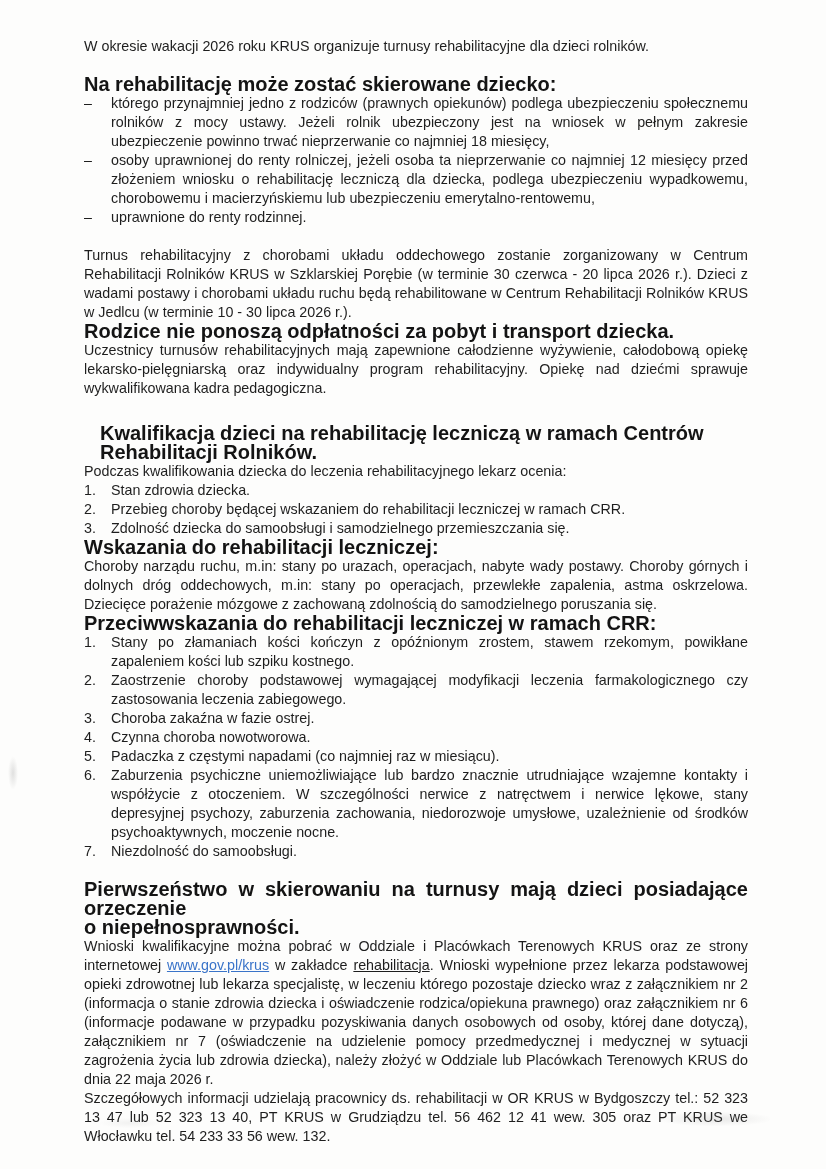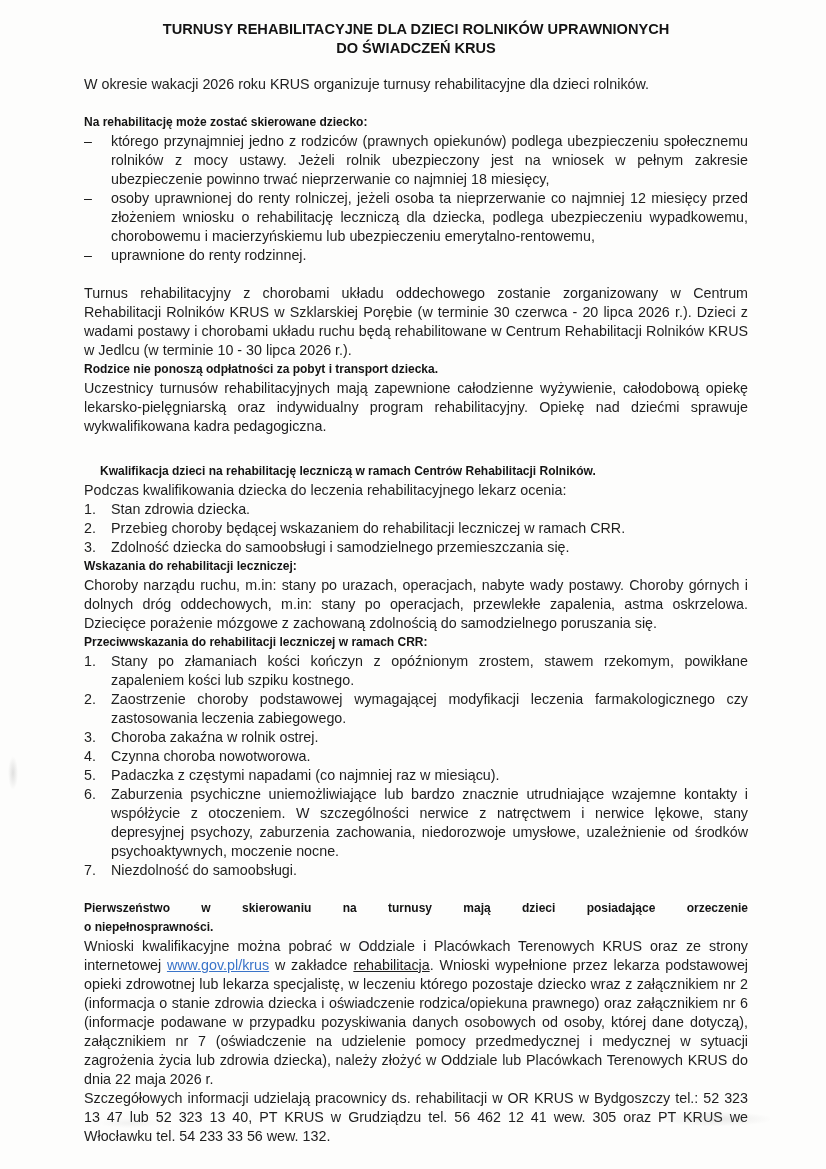--- a/index.html
+++ b/index.html
@@ -26,21 +26,21 @@
     font-weight: bold;
     font-size: 14.6px;
     line-height: 19px;
     color: #141414;
     margin: 0;
   }
   .intro { margin: 17px 0 0 0; text-align: justify; }
   p { margin: 0; text-align: justify; }
   .b { font-weight: bold; color: #141414; }
   h2, h3 {
-    font-size: 12px;
+    font-size: 20px;
     line-height: 19px;
     font-weight: bold;
     color: #141414;
     margin: 0;
   }
   .sect-gap { margin-top: 19px; }
   .sect-gap-lg { margin-top: 26px; margin-left: 16px; }
   
   .dash-list, .num-list { margin: 0; padding: 0; }
   .li {
@@ -65,24 +65,20 @@
   .artifact-2 { left: 660px; top: 1112px; width: 110px; height: 14px;
     background: radial-gradient(ellipse at center, rgba(120,120,120,0.16), rgba(120,120,120,0) 75%); }
   .artifact-3 { left: 100px; top: 1118px; width: 60px; height: 10px;
     background: radial-gradient(ellipse at center, rgba(140,140,140,0.10), rgba(140,140,140,0) 75%); }
 </style>
 </head>
 <body style="background: rgb(253, 253, 252);">
 
 <div class="page">
 
-  <h1 class="title">
-    <span>TURNUSY REHABILITACYJNE DLA DZIECI ROLNIKÓW UPRAWNIONYCH</span><br>
-    <span>DO ŚWIADCZEŃ KRUS</span>
-  </h1>
 
   <p class="intro">W okresie wakacji 2026 roku KRUS organizuje turnusy rehabilitacyjne dla dzieci rolników.</p>
 
   <h2 class="sect-gap">Na rehabilitację może zostać skierowane dziecko:</h2>
   <div class="dash-list">
     <div class="li">
         <span>którego przynajmniej jedno z rodziców (prawnych opiekunów) podlega ubezpieczeniu społecznemu rolników z mocy ustawy. Jeżeli rolnik ubezpieczony jest na wniosek w pełnym zakresie ubezpieczenie powinno trwać nieprzerwanie co najmniej 18 miesięcy,</span>
       </div>
     <div class="li">
         <span>osoby uprawnionej do renty rolniczej, jeżeli osoba ta nieprzerwanie co najmniej 12 miesięcy przed złożeniem wniosku o rehabilitację leczniczą dla dziecka, podlega ubezpieczeniu wypadkowemu, chorobowemu i macierzyńskiemu lub ubezpieczeniu emerytalno-rentowemu,</span>
@@ -115,21 +111,21 @@
   <p>Choroby narządu ruchu, m.in: stany po urazach, operacjach, nabyte wady postawy. Choroby górnych i dolnych dróg oddechowych, m.in: stany po operacjach, przewlekłe zapalenia, astma oskrzelowa. Dziecięce porażenie mózgowe z zachowaną zdolnością do samodzielnego poruszania się.</p>
   <h3>Przeciwwskazania do rehabilitacji leczniczej w ramach CRR:</h3>
   <div class="num-list">
     <div class="li">
         <span>Stany po złamaniach kości kończyn z opóźnionym zrostem, stawem rzekomym, powikłane zapaleniem kości lub szpiku kostnego.</span>
       </div>
     <div class="li">
         <span>Zaostrzenie choroby podstawowej wymagającej modyfikacji leczenia farmakologicznego czy zastosowania leczenia zabiegowego.</span>
       </div>
     <div class="li">
-        <span>Choroba zakaźna w rolnik ostrej.</span>
+        <span>Choroba zakaźna w fazie ostrej.</span>
       </div>
     <div class="li">
         <span>Czynna choroba nowotworowa.</span>
       </div>
     <div class="li">
         <span>Padaczka z częstymi napadami (co najmniej raz w miesiącu).</span>
       </div>
     <div class="li">
         <span>Zaburzenia psychiczne uniemożliwiające lub bardzo znacznie utrudniające wzajemne kontakty i współżycie z otoczeniem. W szczególności nerwice z natręctwem i nerwice lękowe, stany depresyjnej psychozy, zaburzenia zachowania, niedorozwoje umysłowe, uzależnienie od środków psychoaktywnych, moczenie nocne.</span>
       </div>

